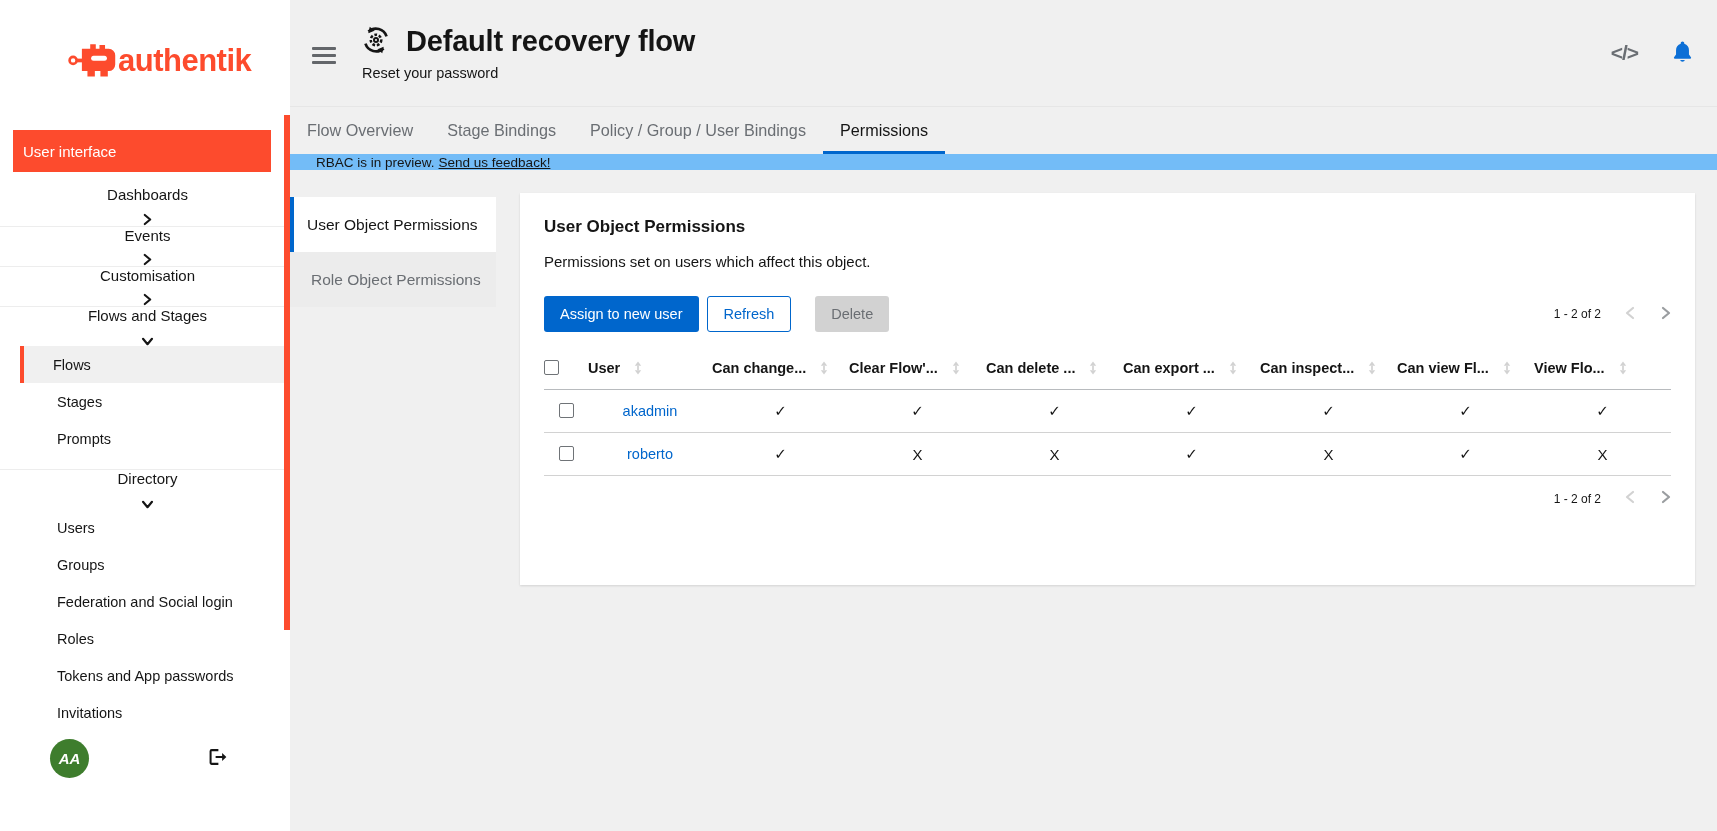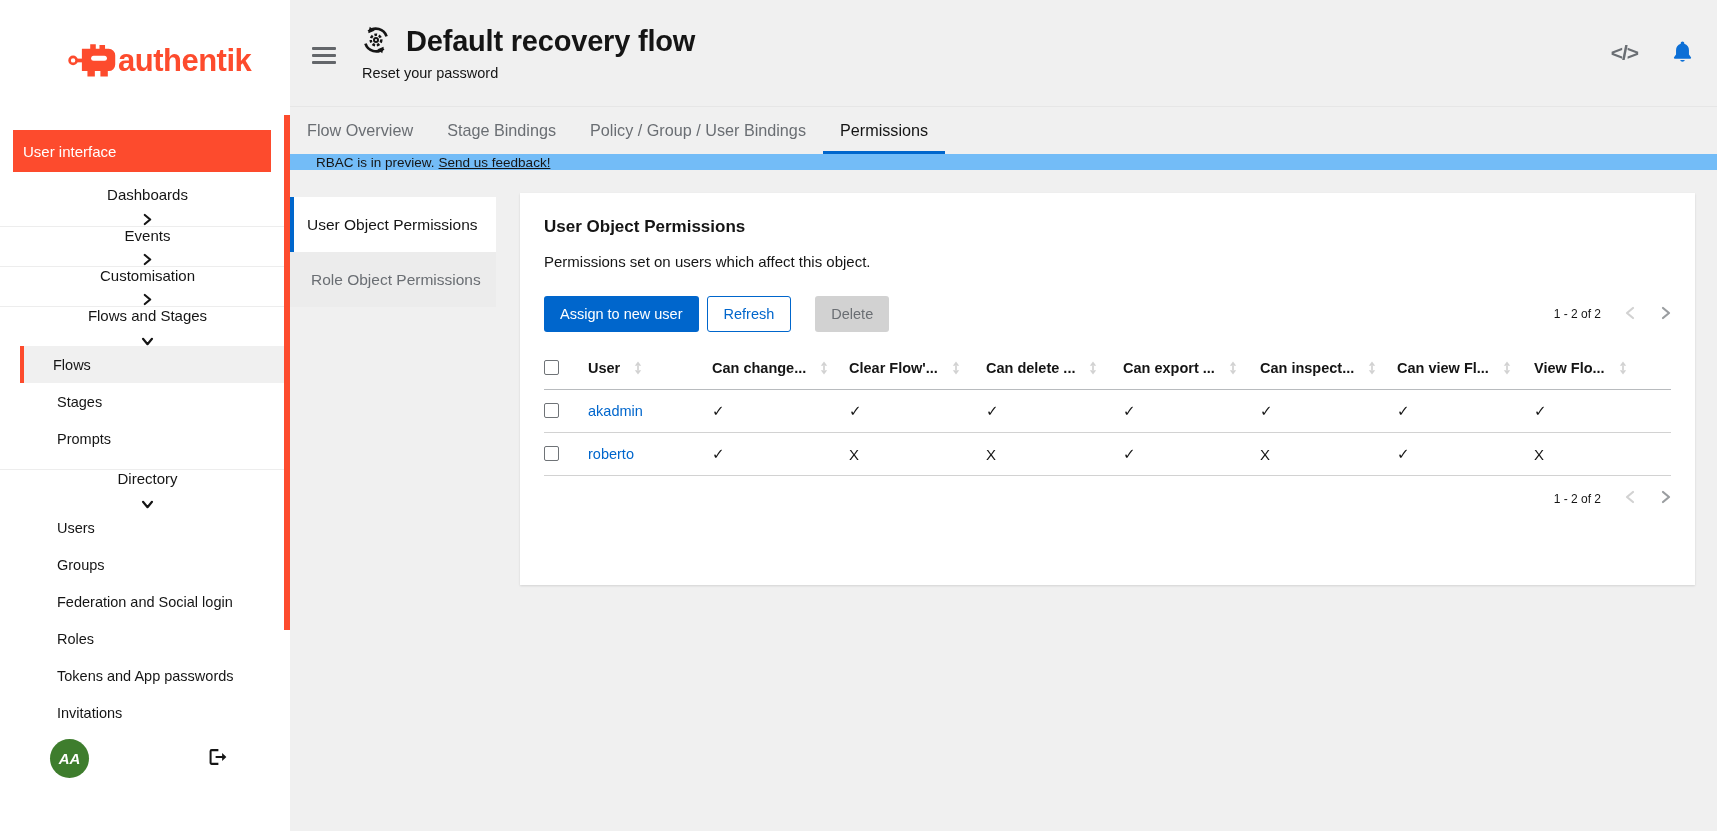--- a/index.html
+++ b/index.html
@@ -67,21 +67,21 @@
   .btn-secondary { background:#ffffff; color:#0066cc; border:1px solid #0066cc; margin-left:8px; }
   .btn-disabled { background:#d2d2d2; color:#6a6e73; margin-left:24px; cursor:default; }
 
   .pagination { margin-left:auto; display:flex; align-items:center; font-size:12px; }
   .pagination .pg-prev { margin-left:24px; cursor:default; }
   .pagination .pg-next { margin-left:26px; cursor:pointer; }
 
   table.perm { width:100%; margin-top:18px; border-collapse:collapse; table-layout:fixed; }
   table.perm th { text-align:left; font-size:14.5px; font-weight:700; padding:10px 0 13px 0;
                   border-bottom:1px solid #b8bbbe; white-space:nowrap; overflow:hidden; }
-  table.perm td { font-size:14.5px; padding:12px 0; border-bottom:1px solid #d2d2d2; }
+  table.perm td { font-size:14.5px; padding:12px 0; border-bottom:1px solid #d2d2d2;text-align:center; }
   .sort { margin-left:14px; vertical-align:-2px; }
   .cb { display:inline-block; width:15px; height:15px; border:1.5px solid #6f7377; border-radius:2px;
         background:#fff; vertical-align:-2px; cursor:pointer; }
   a.user-link { color:#0066cc; text-decoration:none; cursor:pointer; font-size:14.5px; }
   .mark { font-size:15px; }
   .bottom-pg { margin-top:14px; display:flex; justify-content:flex-end; }
 </style>
 </head>
 <body>
 

